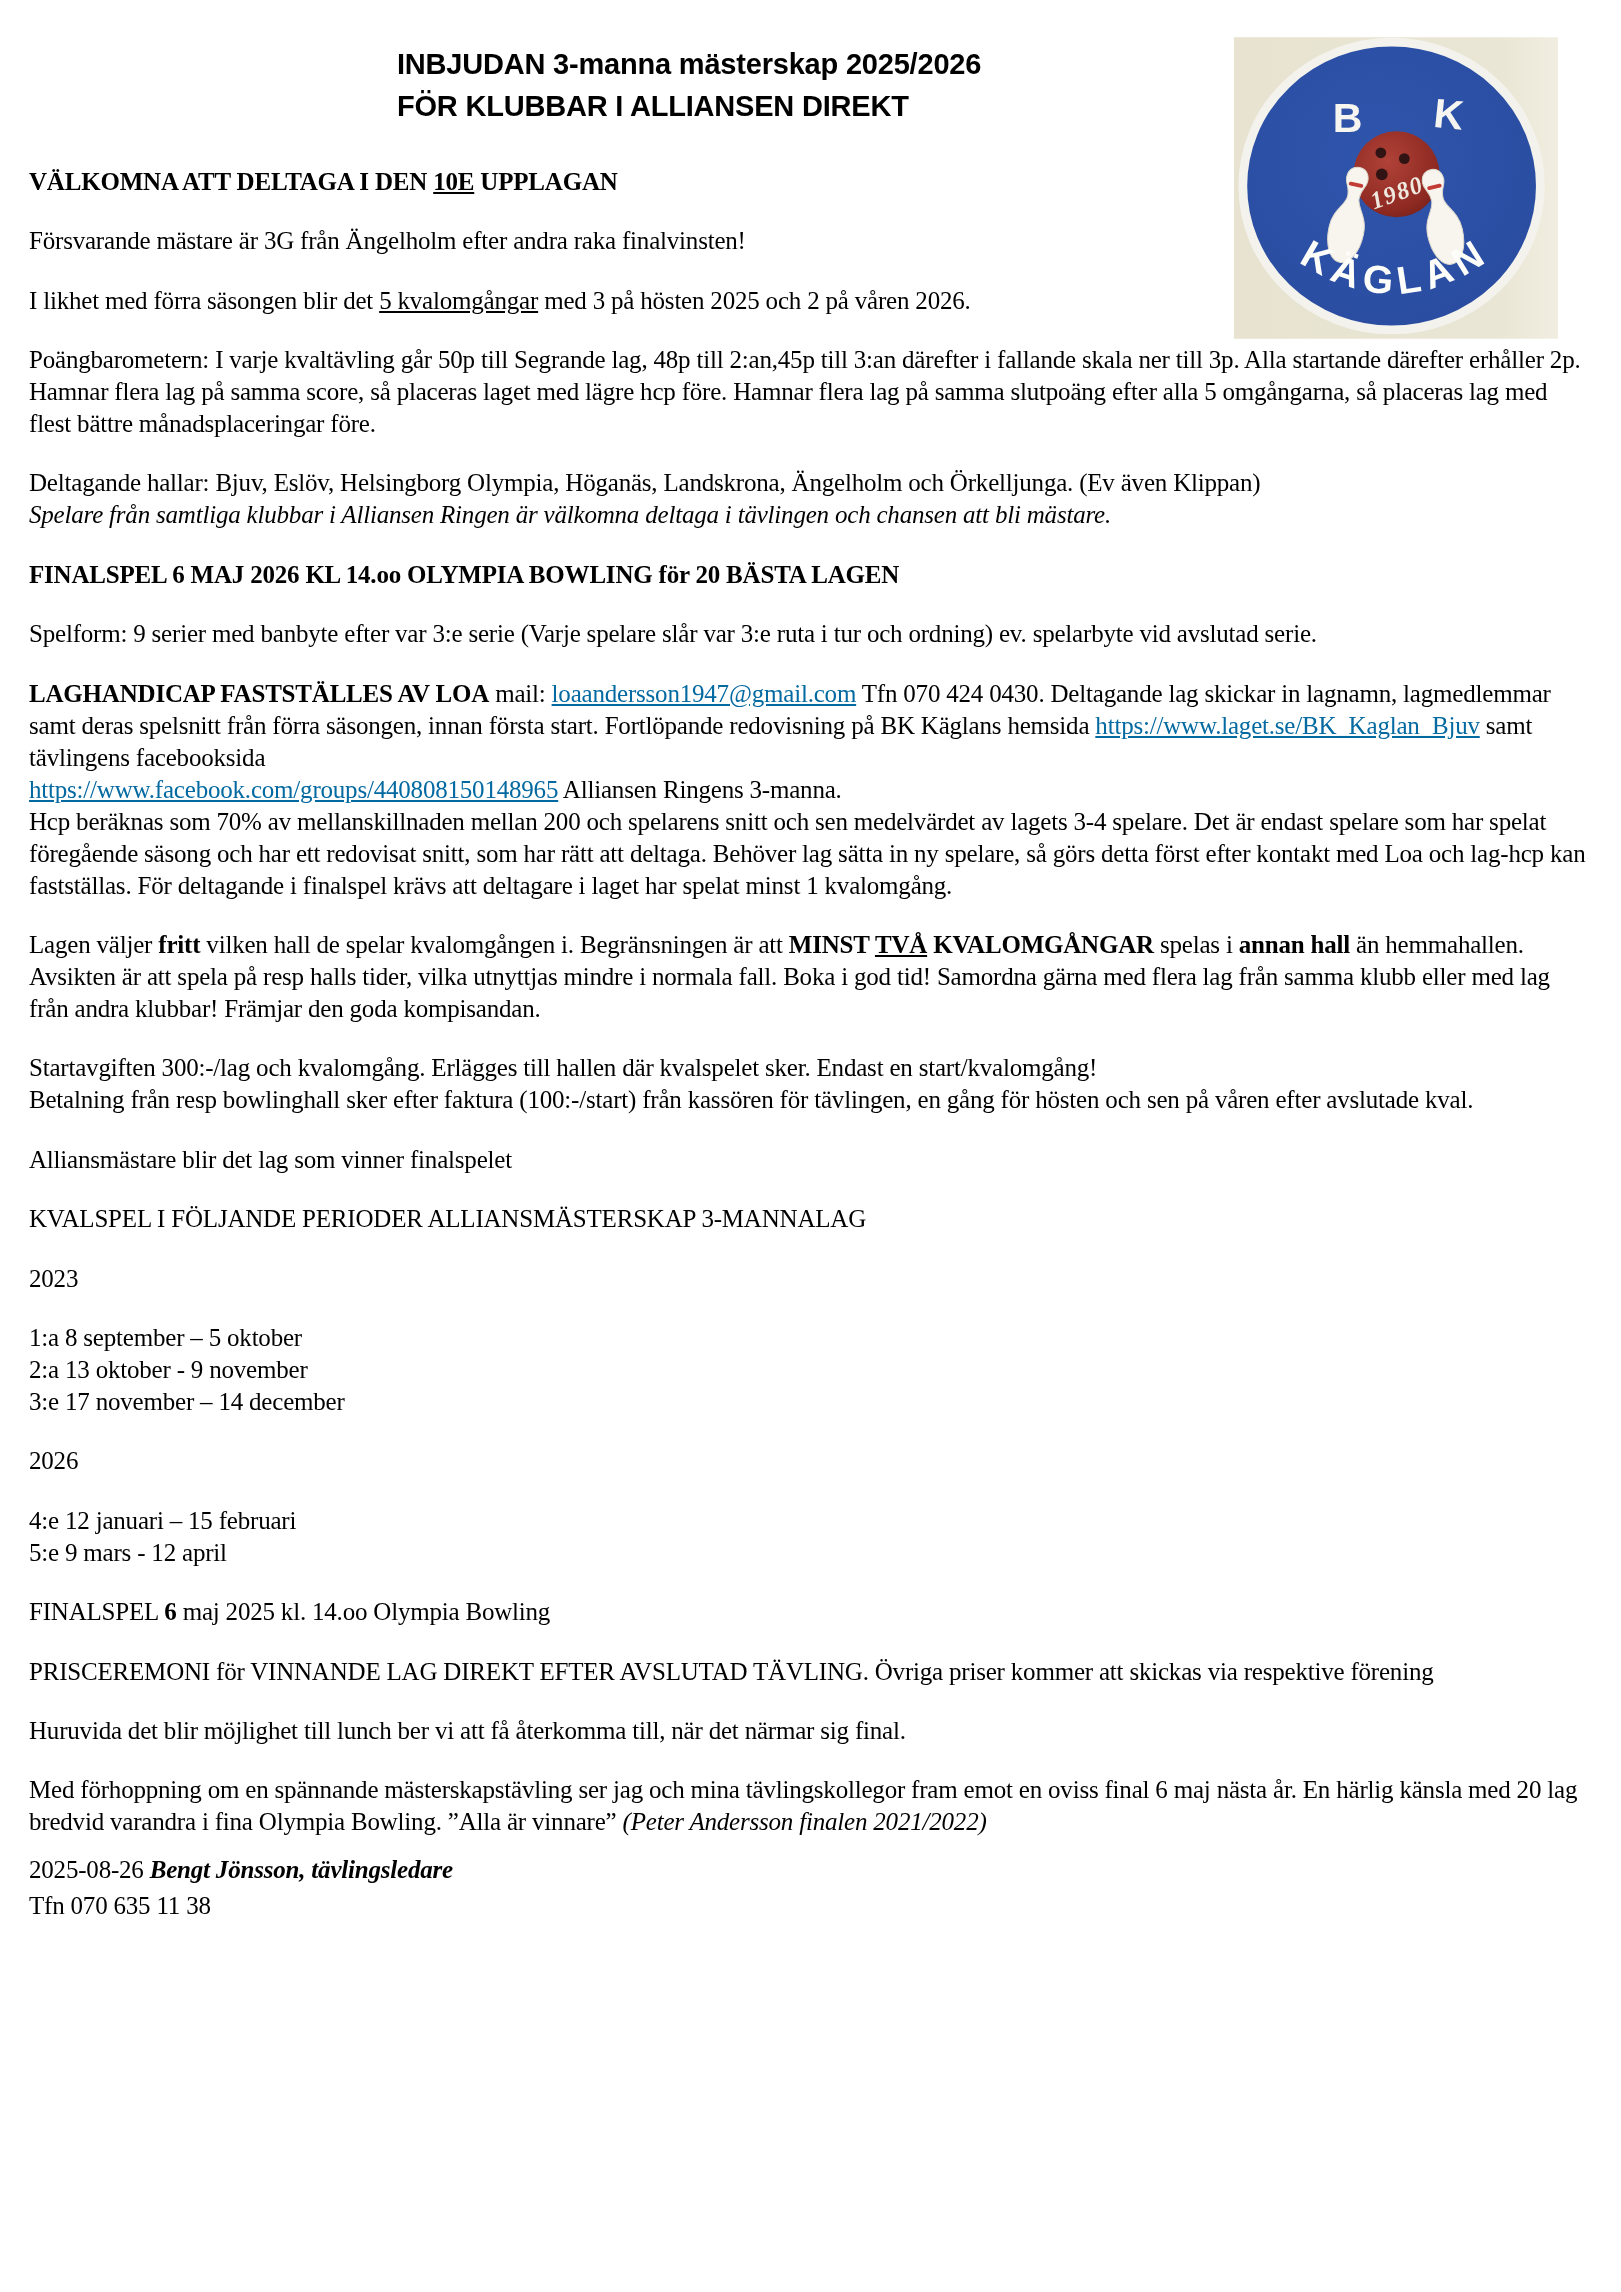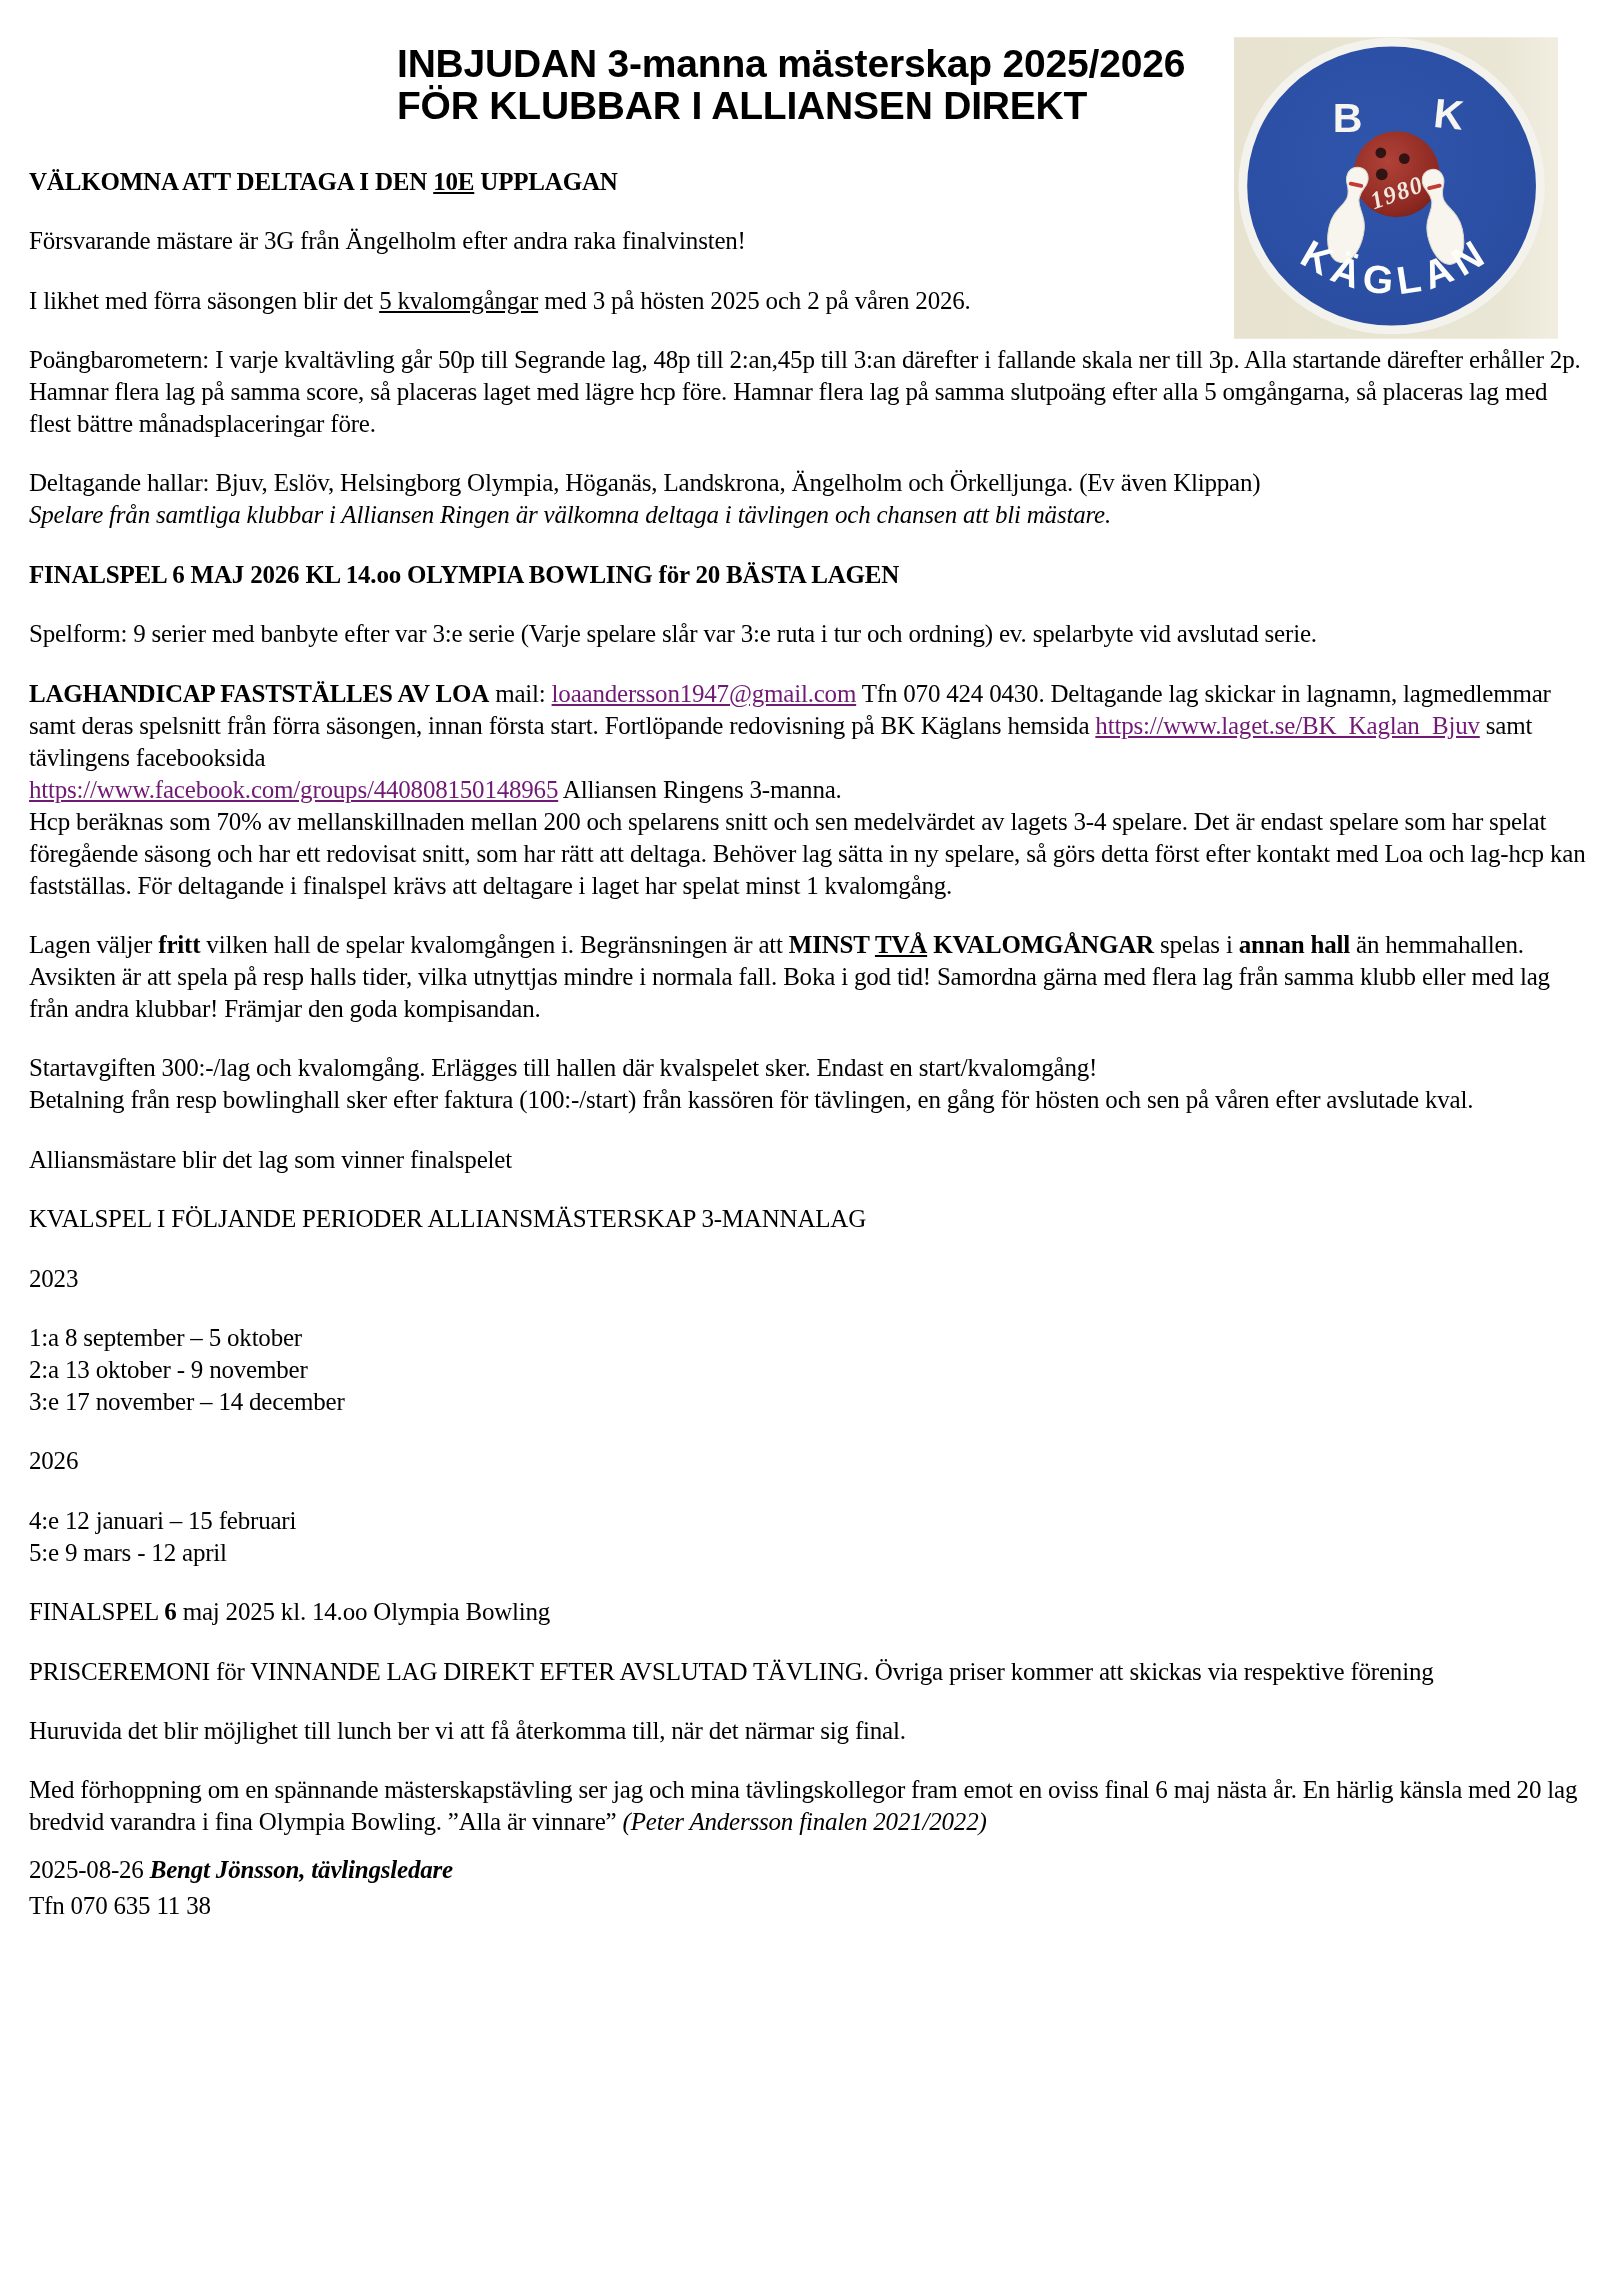--- a/index.html
+++ b/index.html
@@ -2,27 +2,27 @@
 <html lang="sv"><head>
 <meta charset="utf-8">
 <style>
   html,body{margin:0;padding:0;background:#ffffff;}
   body{
     width:1621px;height:2293px;position:relative;overflow:hidden;
     font-family:"Liberation Sans",sans-serif;color:#000;
   }
   .page{position:relative;width:100%;height:100%;box-sizing:border-box;padding:39px 29px 0 29px;}
   .doc-title{
-    margin:3.9px 0 39px 368px;font-size:39px;line-height:42px;font-weight:700;letter-spacing:-0.2px;
+    margin:3.9px 0 39px 368px;font-size:29px;line-height:42px;font-weight:700;letter-spacing:-0.2px;
   }
   .p{margin:0 0 27.4px 0;font-size:25px;line-height:32px;letter-spacing:-0.2px;max-width:1562px;font-family:Liberation Serif, serif;}
   .b{font-weight:700;}
   .i{font-style:italic;}
   .u{text-decoration:underline;}
-  .link{color:#701a75;text-decoration:underline;cursor:pointer;word-break:normal;margin-top:17px;}
+  .link{color:#0369a1;text-decoration:underline;cursor:pointer;word-break:normal;margin-top:17px;}
   .closing{margin-bottom:13.7px;}
   .signature{margin-bottom:0;line-height:36px;}
   .logo-photo{
     position:absolute;left:1234px;top:37px;width:324px;height:302px;
   }
   .logo-photo svg{display:block;}
 </style>
 </head>
 <body>
 

